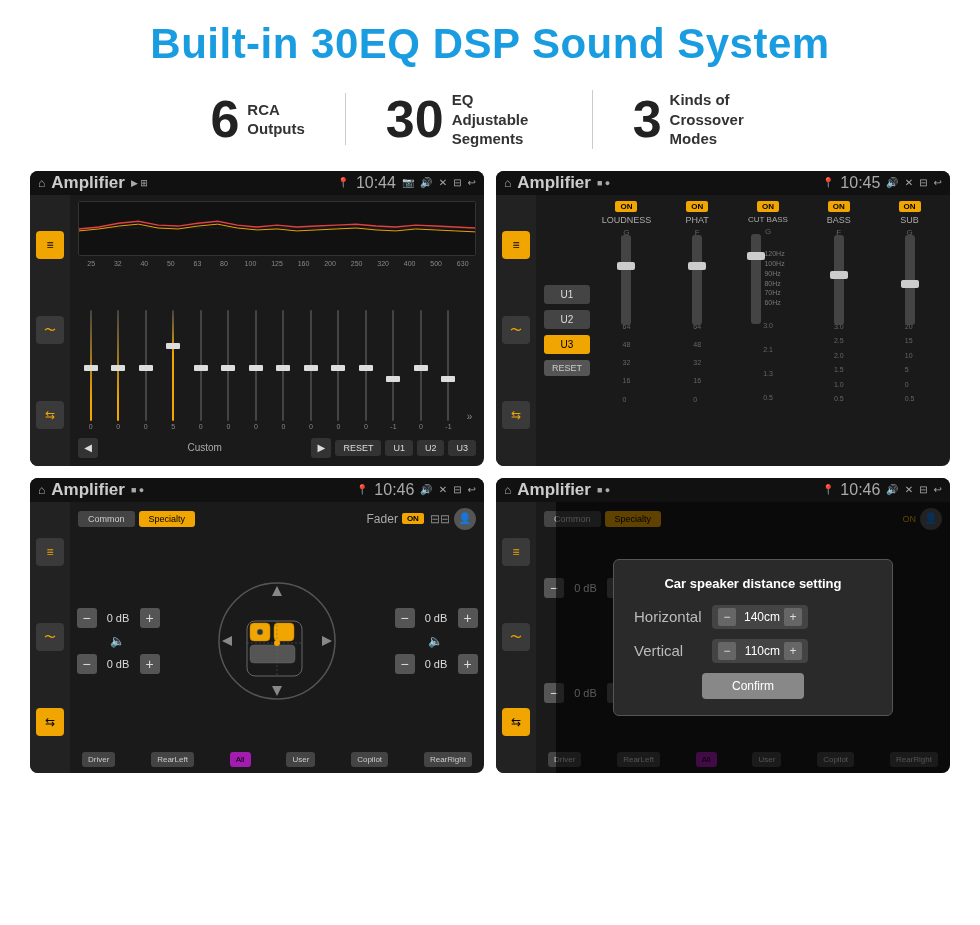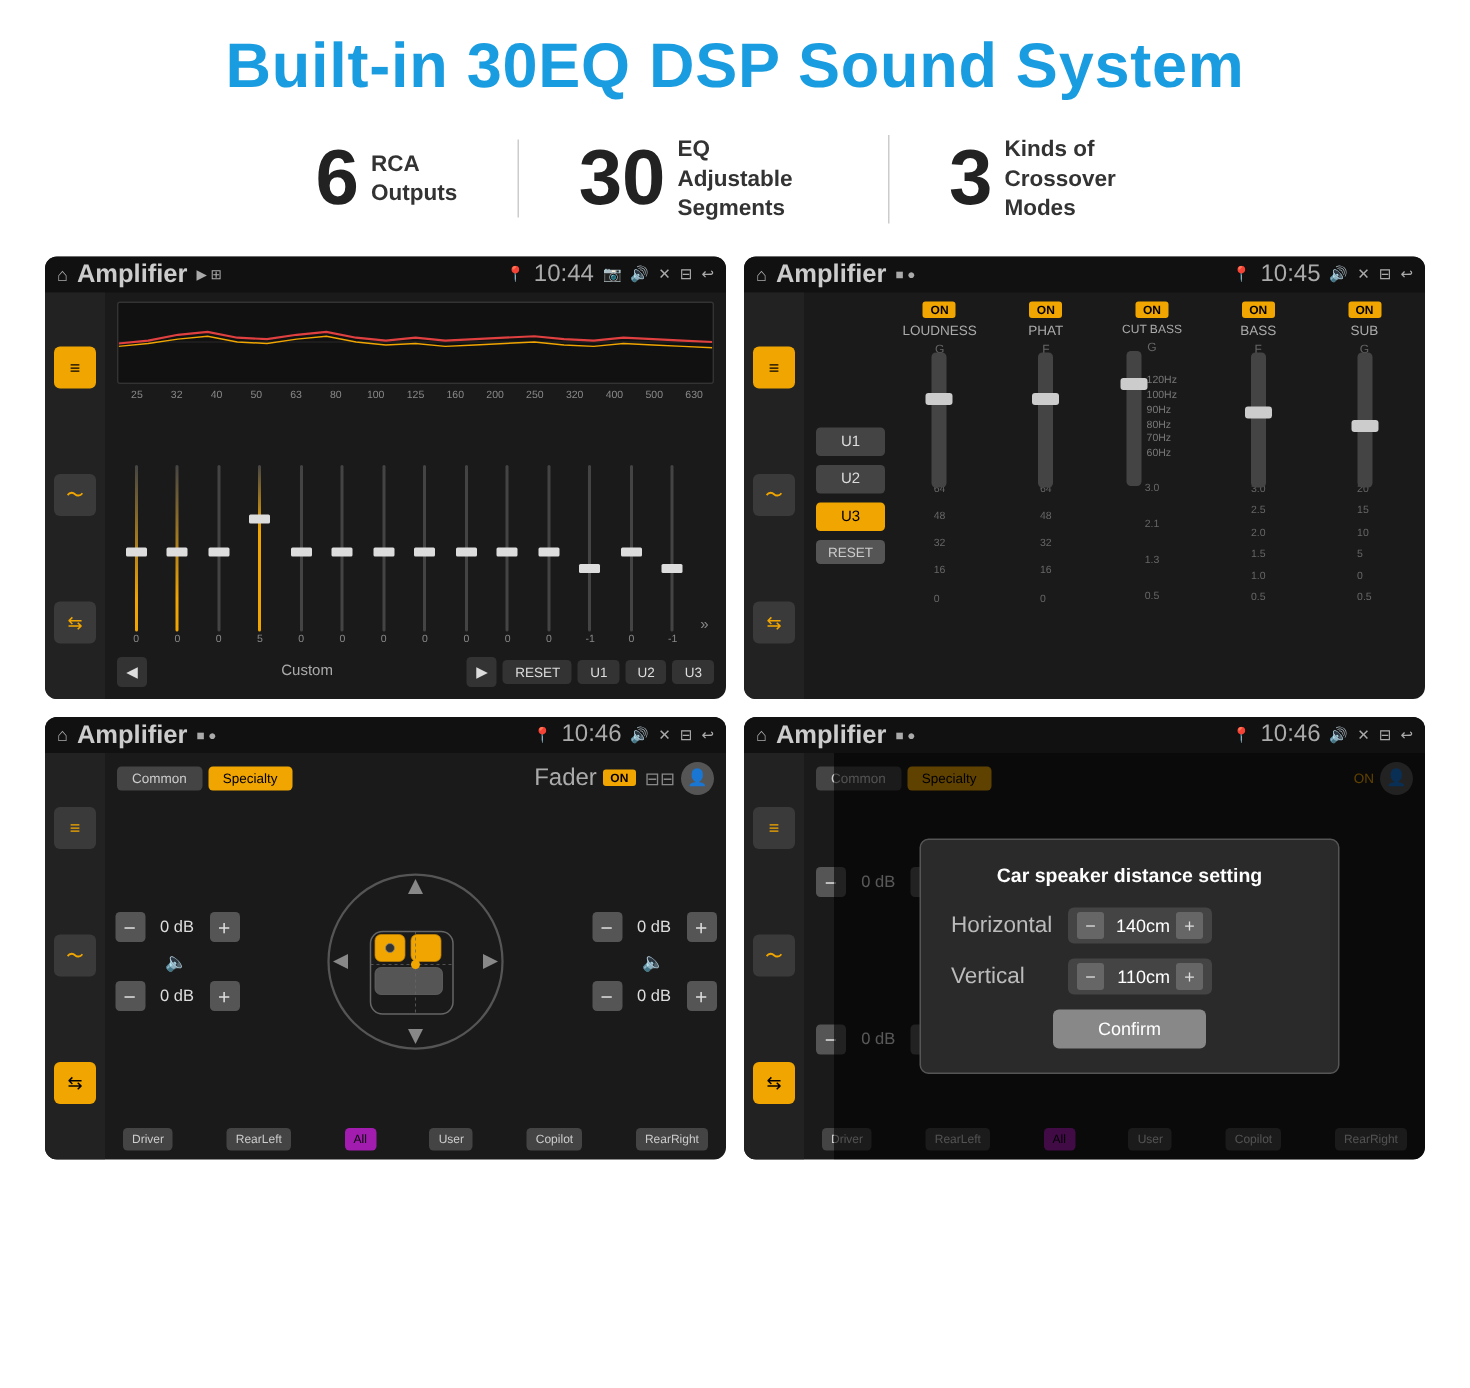--- a/index.html
+++ b/index.html
@@ -347,21 +347,21 @@
       cursor: pointer;
     }
 
     .tab-btn.active {
       background: #f0a500;
       color: #000;
     }
 
     .fader-label {
       color: #aaa;
-      font-size: 16px;
+      font-size: 12px;
       margin-left: auto;
     }
 
     .fader-on-badge {
       background: #f0a500;
       color: #000;
       font-size: 8px;
       font-weight: bold;
       padding: 1px 5px;
       border-radius: 2px;

